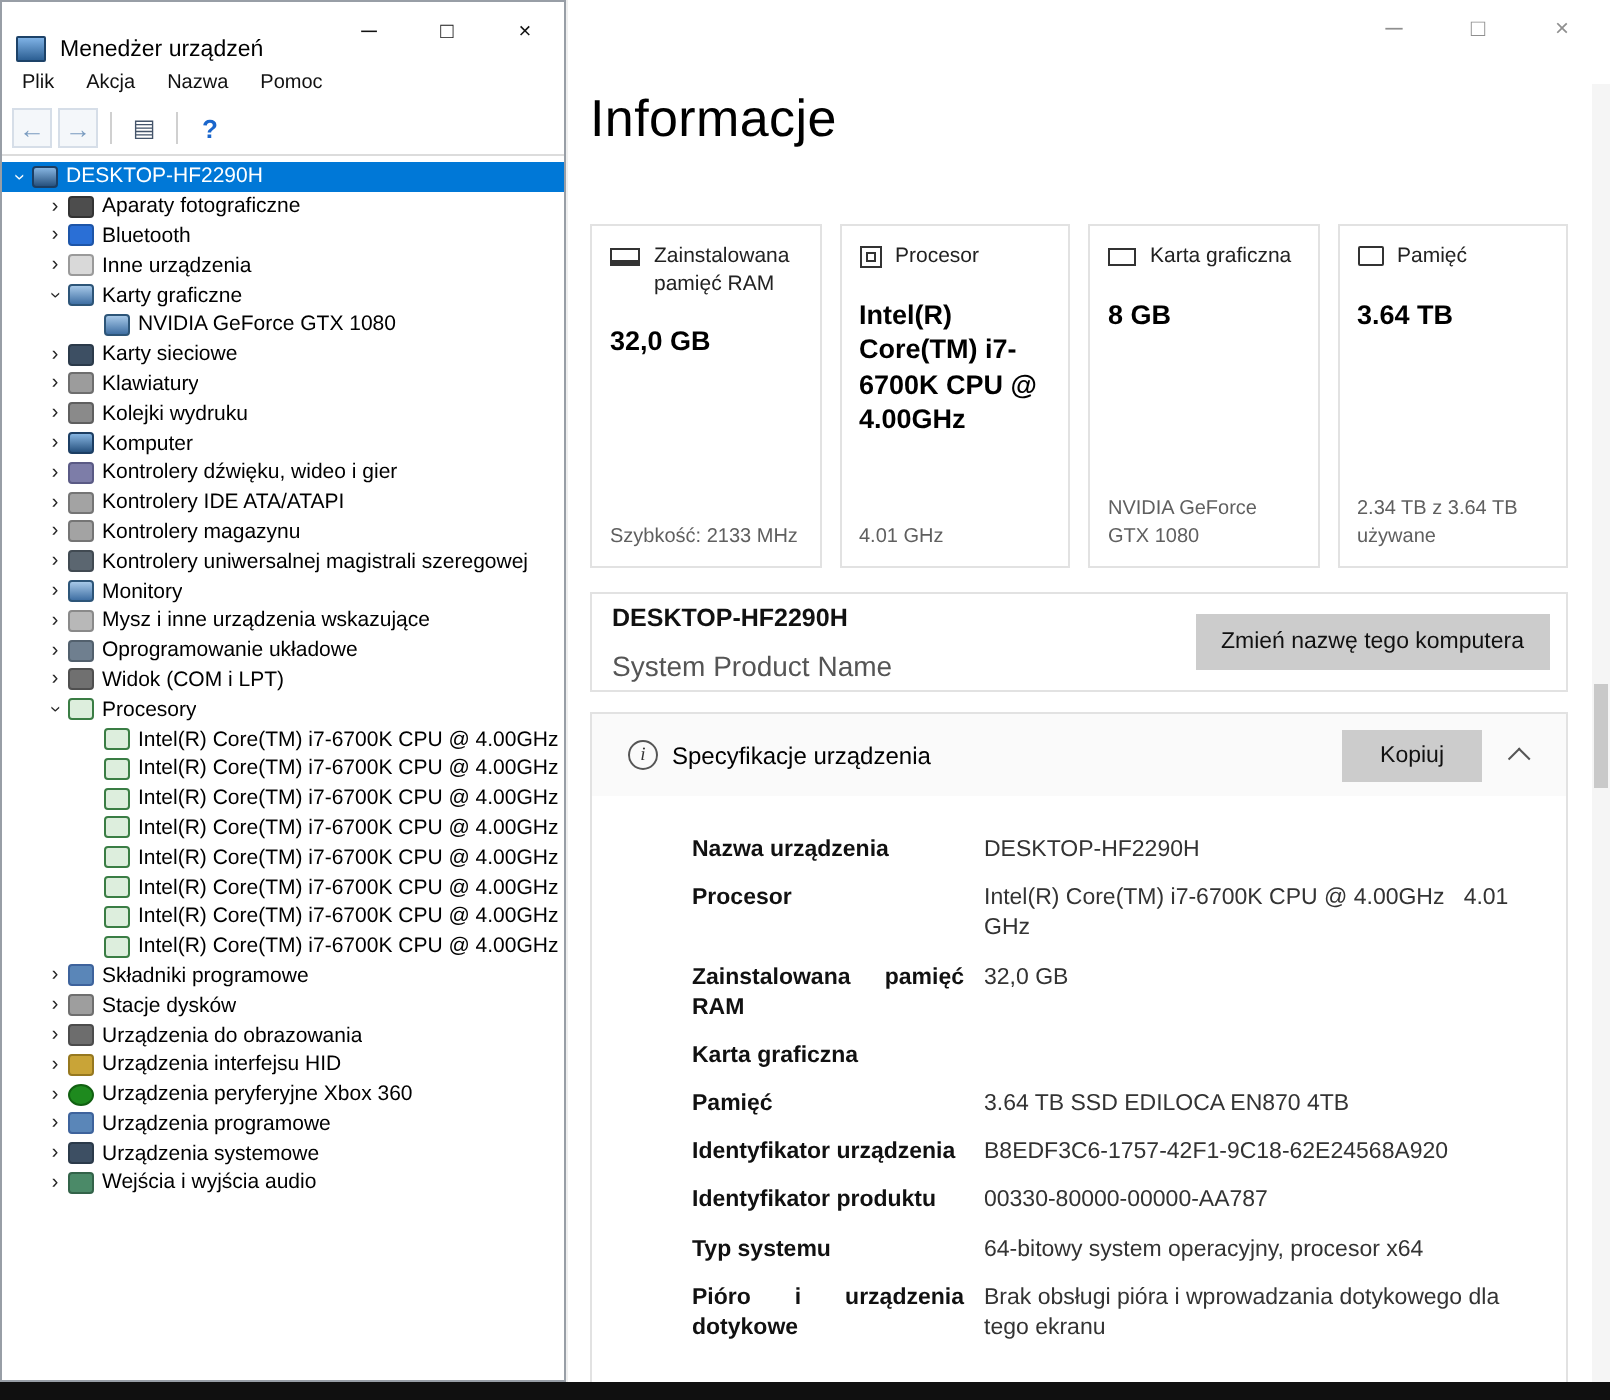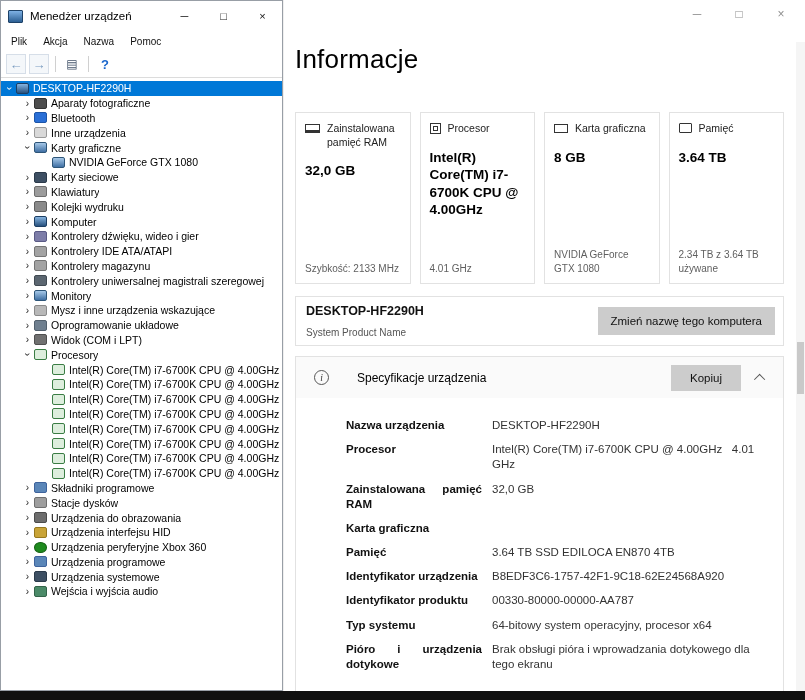--- a/index.html
+++ b/index.html
@@ -3,21 +3,21 @@
 <meta charset="utf-8">
 <style>
   * { margin:0; padding:0; box-sizing:border-box; }
   html,body { width:805px; height:700px; }
   body { font-family:"Liberation Sans", sans-serif; background:#e8e8e8; overflow:hidden; cursor:default; }
   .screen { position:relative; width:805px; height:700px; background:#efefef; }
 
   
   .devmgr { position:absolute; left:0; top:0; width:283px; height:691px; background:#fff;
             border:1px solid #989ea6; display:flex; flex-direction:column; overflow:hidden; }
-  .dm-titlebar { height:30px; display:flex; align-items:center; padding-left:7px; flex:none; }
+  .dm-titlebar { height:30px; display:flex; align-items:flex-end; padding-left:7px; flex:none; }
   .dm-appicon { width:15px; height:13px; background:linear-gradient(#7fb2e5,#2c5f93); border:1px solid #1d4268; border-radius:1px; flex:none; }
   .dm-title { font-size:11.5px; margin-left:7px; color:#000; white-space:nowrap; }
   .dm-controls { margin-left:auto; display:flex; height:100%; }
   .wbtn { border:none; background:transparent; font-family:inherit; cursor:pointer; }
   .dm-controls .wbtn { width:39px; height:100%; font-size:11px; color:#111; display:flex; align-items:center; justify-content:center; }
   .dm-menubar { height:20px; display:flex; align-items:center; padding-left:2px; flex:none; }
   .menu-item { font-size:10px; padding:2px 8px; color:#111; cursor:pointer; }
   .dm-toolbar { height:26px; display:flex; align-items:center; padding:0 5px; gap:3px; flex:none; }
   .tb-btn { width:20px; height:20px; display:flex; align-items:center; justify-content:center; font-size:13px; cursor:pointer; }
   .tb-back-arrow, .tb-forward-arrow { color:#7a9cc0; border:1px solid #d6dee8; background:#f4f7fa; }
@@ -68,28 +68,28 @@
   .card-head { display:flex; gap:7px; font-size:10.5px; color:#222; line-height:1.3; }
   .cicon { flex:none; }
   .ci-ram { width:15px; height:9px; border:1px solid #333; border-bottom-width:3px; margin-top:2px; }
   .ci-cpu { width:11px; height:11px; border:1px solid #333; box-shadow:inset 0 0 0 2px #fff, inset 0 0 0 3px #333; margin-top:1px; }
   .ci-gpu { width:14px; height:9px; border:1px solid #333; margin-top:2px; }
   .ci-storage { width:13px; height:10px; border:1px solid #333; border-radius:1px; margin-top:1px; }
   .card-value { margin-top:13px; font-size:13.5px; font-weight:bold; line-height:1.3; color:#000; word-wrap:break-word; }
   .card-footer { position:absolute; left:9px; right:9px; bottom:8px; font-size:10px; color:#5f5f5f; line-height:1.35; }
   .computer-box { width:489px; margin-top:12px; border:1px solid #e2e2e2; display:flex; align-items:center; padding:0 8px 0 10px; height:50px; }
   .comp-name { font-size:12.5px; font-weight:bold; color:#111; }
-  .comp-sub { font-size:10px; color:#555; margin-top:9px; }
+  .comp-sub { font-size:14px; color:#555; margin-top:9px; }
   .btn-gray { margin-left:auto; background:#cccccc; border:none; font-size:11.5px; color:#111; padding:8px 13px; font-family:inherit; cursor:pointer; white-space:nowrap; }
   .spec-box { width:489px; margin-top:10px; border:1px solid #e2e2e2; height:345px; overflow:hidden; }
   .spec-header { height:41px; display:flex; align-items:center; padding:0 14px 0 18px; background:#fafafa; }
   .info-circle { width:15px; height:15px; border:1px solid #555; border-radius:50%; position:relative; flex:none; }
   .info-circle::after { content:"i"; position:absolute; inset:0; display:flex; align-items:center; justify-content:center;
                         font-size:9.5px; font-family:"Liberation Serif", serif; font-style:italic; color:#333; }
-  .spec-title { font-size:12px; margin-left:28px; color:#000; }
+  .spec-title { font-size:12px; margin-left:7px; color:#000; }
   .spec-header .btn-gray { padding:7px 19px; }
   .chev-up { width:8px; height:8px; border-left:1.6px solid #555; border-top:1.6px solid #555;
              transform:rotate(45deg) translateY(2px); margin-left:16px; margin-right:4px; flex:none; cursor:pointer; }
   .spec-rows { padding:20px 14px 0 50px; }
   .spec-row { display:flex; margin-bottom:9px; }
   .spec-label { width:136px; flex:none; margin-right:10px; font-size:11.5px; font-weight:bold; color:#111; line-height:1.32; text-align:justify; }
   .spec-value { flex:1; font-size:11.5px; color:#333; line-height:1.32; white-space:pre-wrap; word-wrap:break-word; }
   .scrollbar { position:absolute; top:42px; bottom:0; right:0; width:9px; background:#f5f5f5; }
   .sb-thumb { position:absolute; left:1px; right:1px; top:300px; height:52px; background:#c9c9c9; }
   .taskbar { position:absolute; left:0; bottom:0; width:805px; height:9px; background:#101010; }

